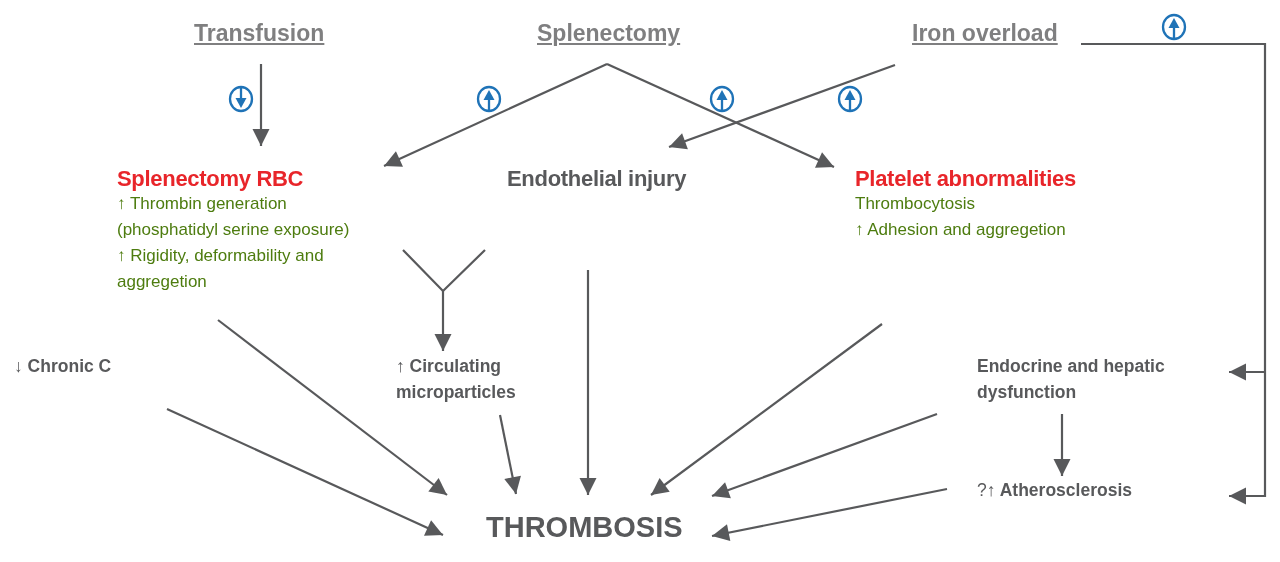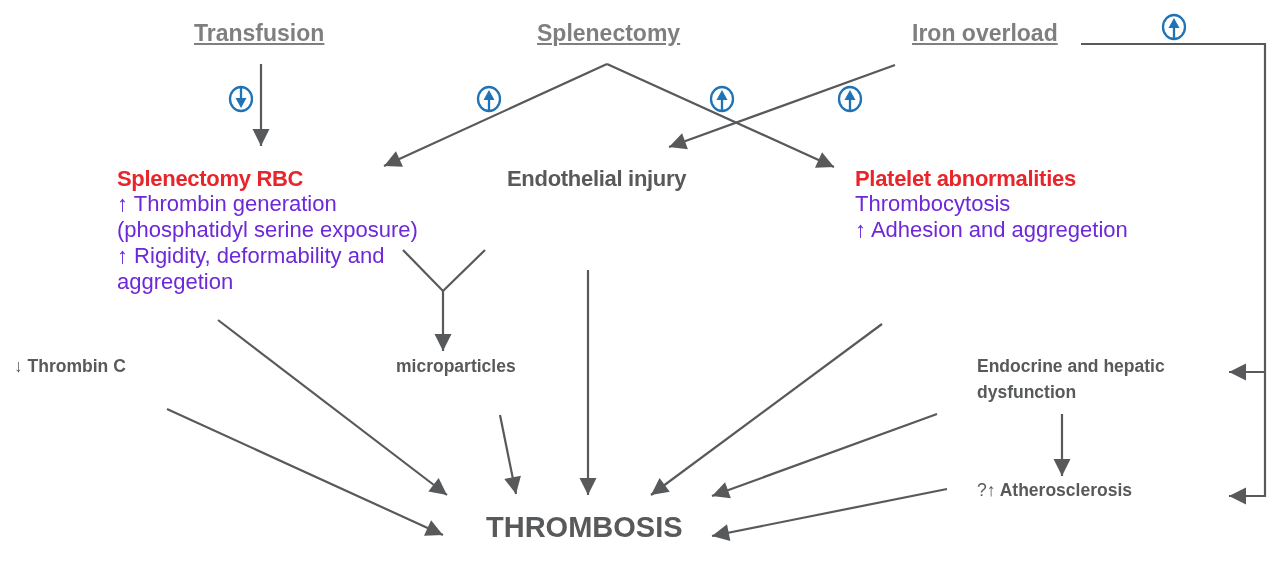--- a/index.html
+++ b/index.html
@@ -3,21 +3,21 @@
   <meta charset="utf-8">
   <style>
     html, body { margin: 0; padding: 0; background: #ffffff; }
     body { width: 1280px; height: 562px; position: relative; overflow: hidden;
            font-family: "Liberation Sans", sans-serif; }
     #diagram { position: absolute; left: 0; top: 0; width: 1280px; height: 562px; }
     .txt { position: absolute; white-space: nowrap; color: #58595b; }
     .source { color: #7f7f80; font-weight: bold; font-size: 23px; text-decoration: underline; }
     .head-red { color: #e8252a; font-weight: bold; font-size: 22px; letter-spacing: -0.3px; }
     .head-dark { color: #58595b; font-weight: bold; font-size: 22px; letter-spacing: -0.3px; }
-    .body { color: #6d28d9; font-size: 22px; line-height: 26px; }
+    .body { color: #4d7c0f; font-size: 17px; line-height: 26px; }
     .body div { white-space: nowrap; }
     .bold-body { color: #58595b; font-weight: bold; font-size: 17.5px; line-height: 26px; }
     .bold-body div { white-space: nowrap; }
     .sym { font-weight: normal; }
     .thrombosis { color: #58595b; font-weight: bold; font-size: 29px; letter-spacing: 0px; }
   </style>
 </head>
 <body>
 
 <svg id="diagram" width="1280" height="562" viewBox="0 0 1280 562" xmlns="http://www.w3.org/2000/svg">
@@ -109,24 +109,25 @@
 
 <div class="txt" style="left:855px; top:166px;">
   <div class="head-red">Platelet abnormalities</div>
   <div class="body" style="margin-top:-1px;">
     <div>Thrombocytosis</div>
     <div><span class="sym">↑</span><span> Adhesion and aggregetion</span></div>
   </div>
 </div>
 
 <div class="txt bold-body" style="left:14px; top:353px;">
-  <div><span class="sym">↓</span><span> Thrombin C</span></div>
+  <div><span class="sym">↓</span><span> Chronic C</span></div>
 </div>
 
 <div class="txt bold-body" style="left:396px; top:353px;">
+  <div><span class="sym">↑</span><span> Circulating</span></div>
   <div>microparticles</div>
 </div>
 
 <div class="txt bold-body" style="left:977px; top:353px;">
   <div>Endocrine and hepatic</div>
   <div>dysfunction</div>
 </div>
 
 <div class="txt bold-body" style="left:977px; top:477px;">
   <span class="sym">?↑</span><span> Atherosclerosis</span>

